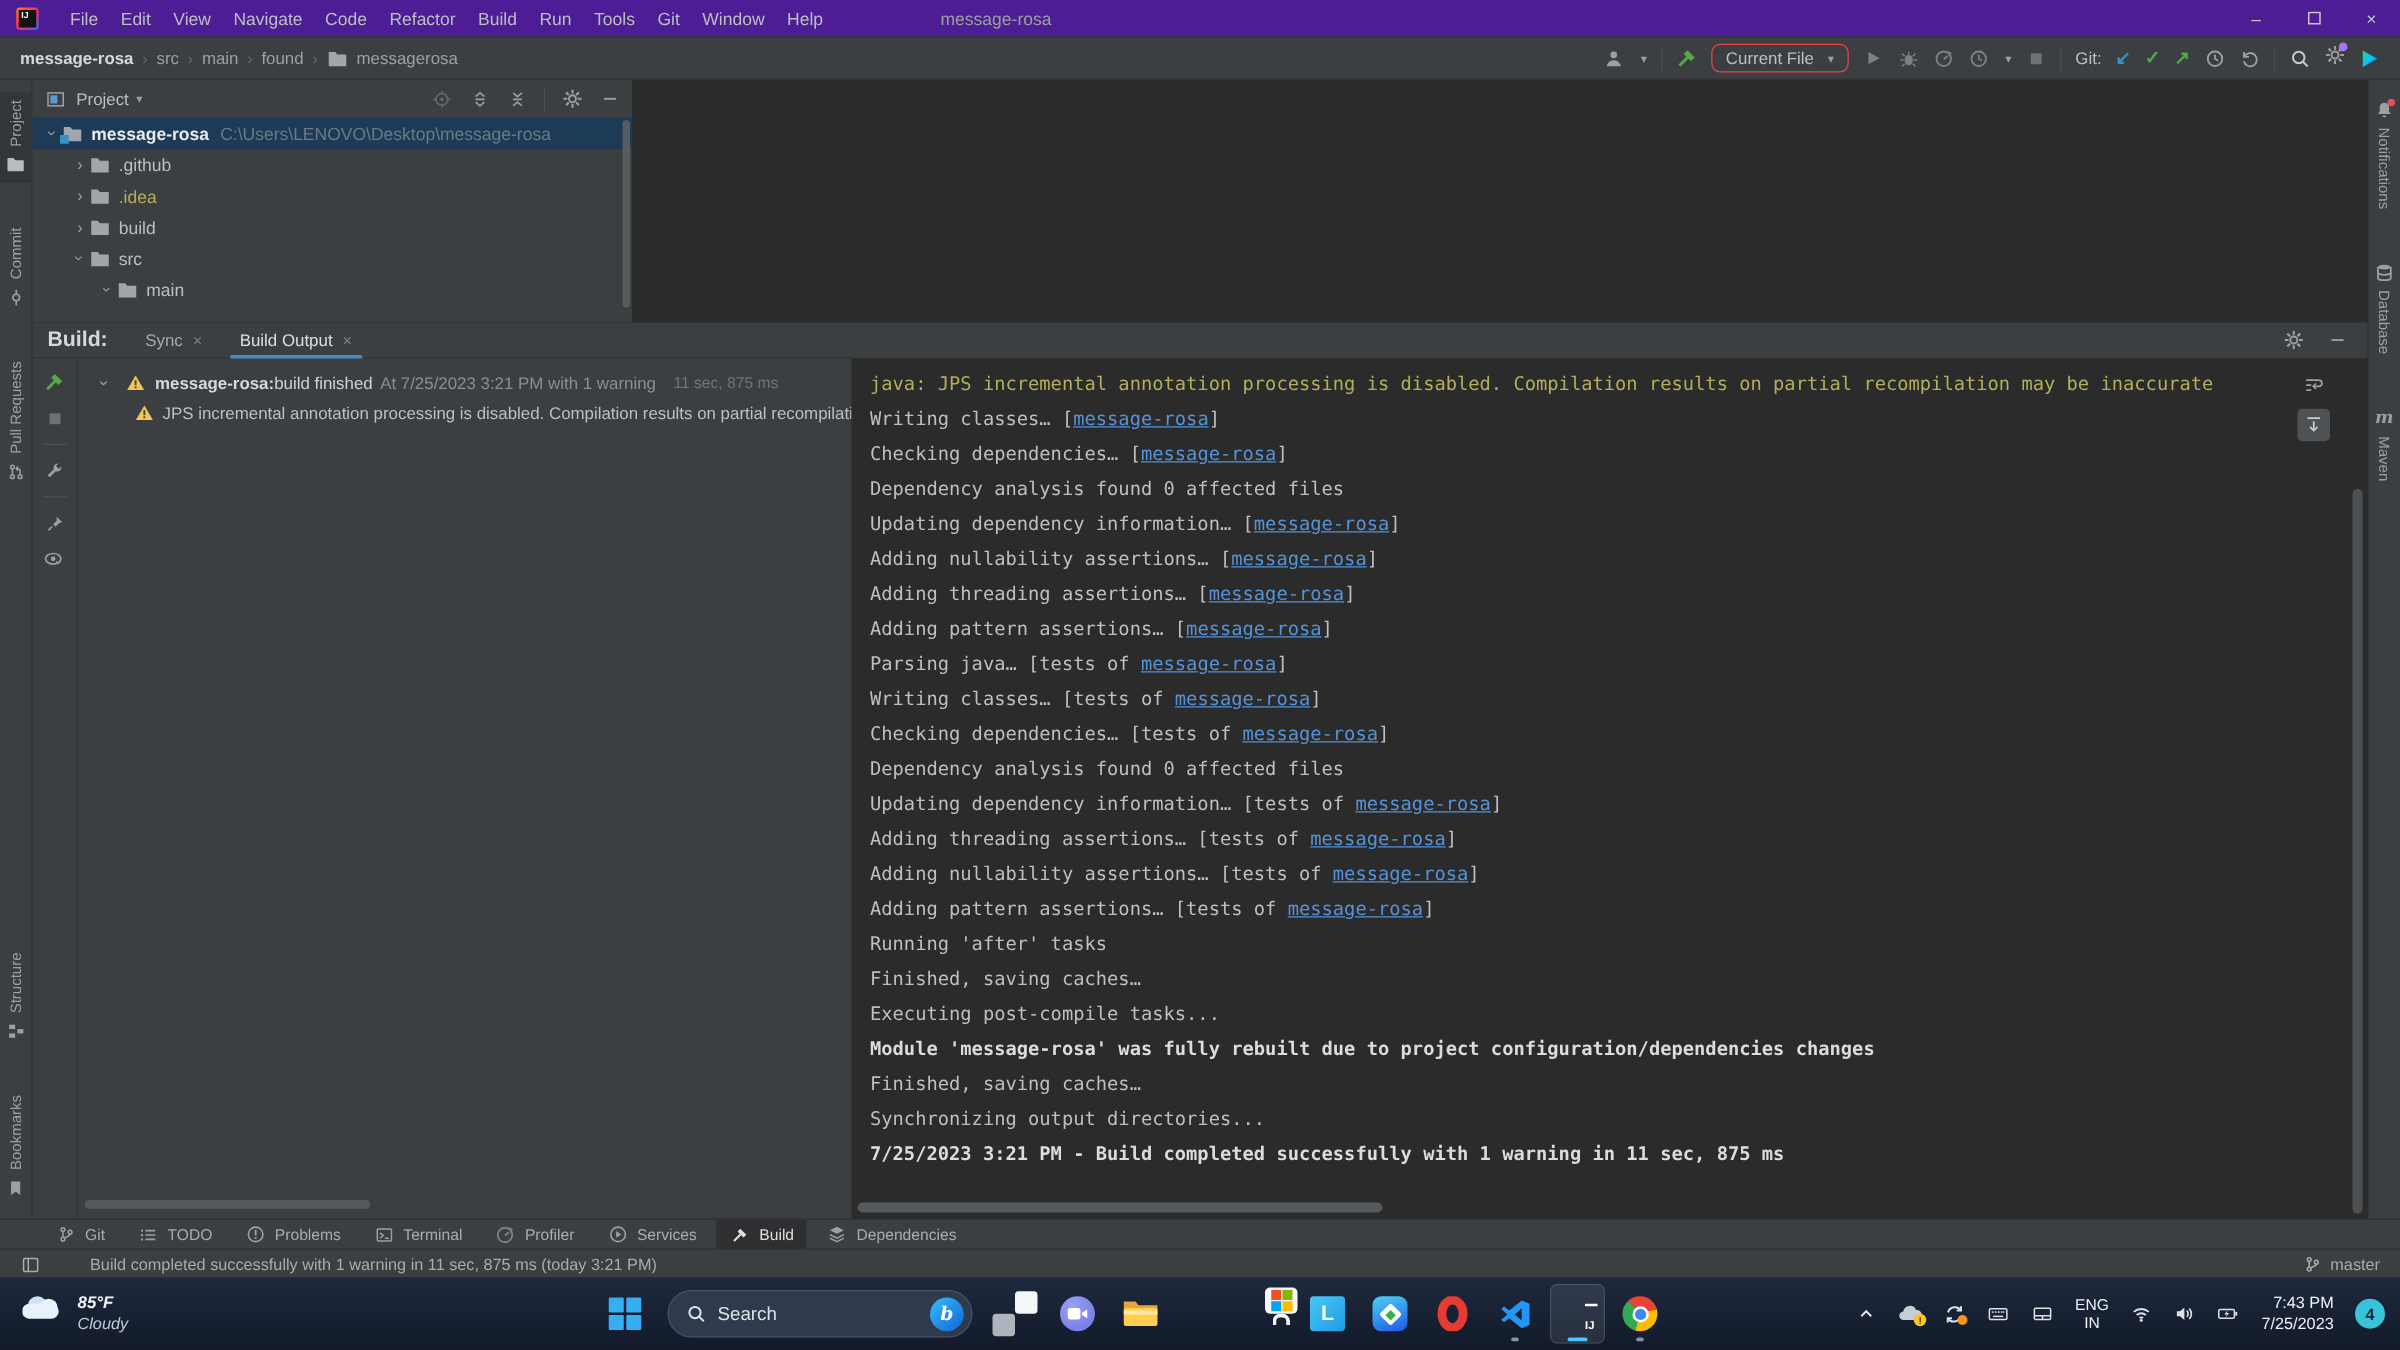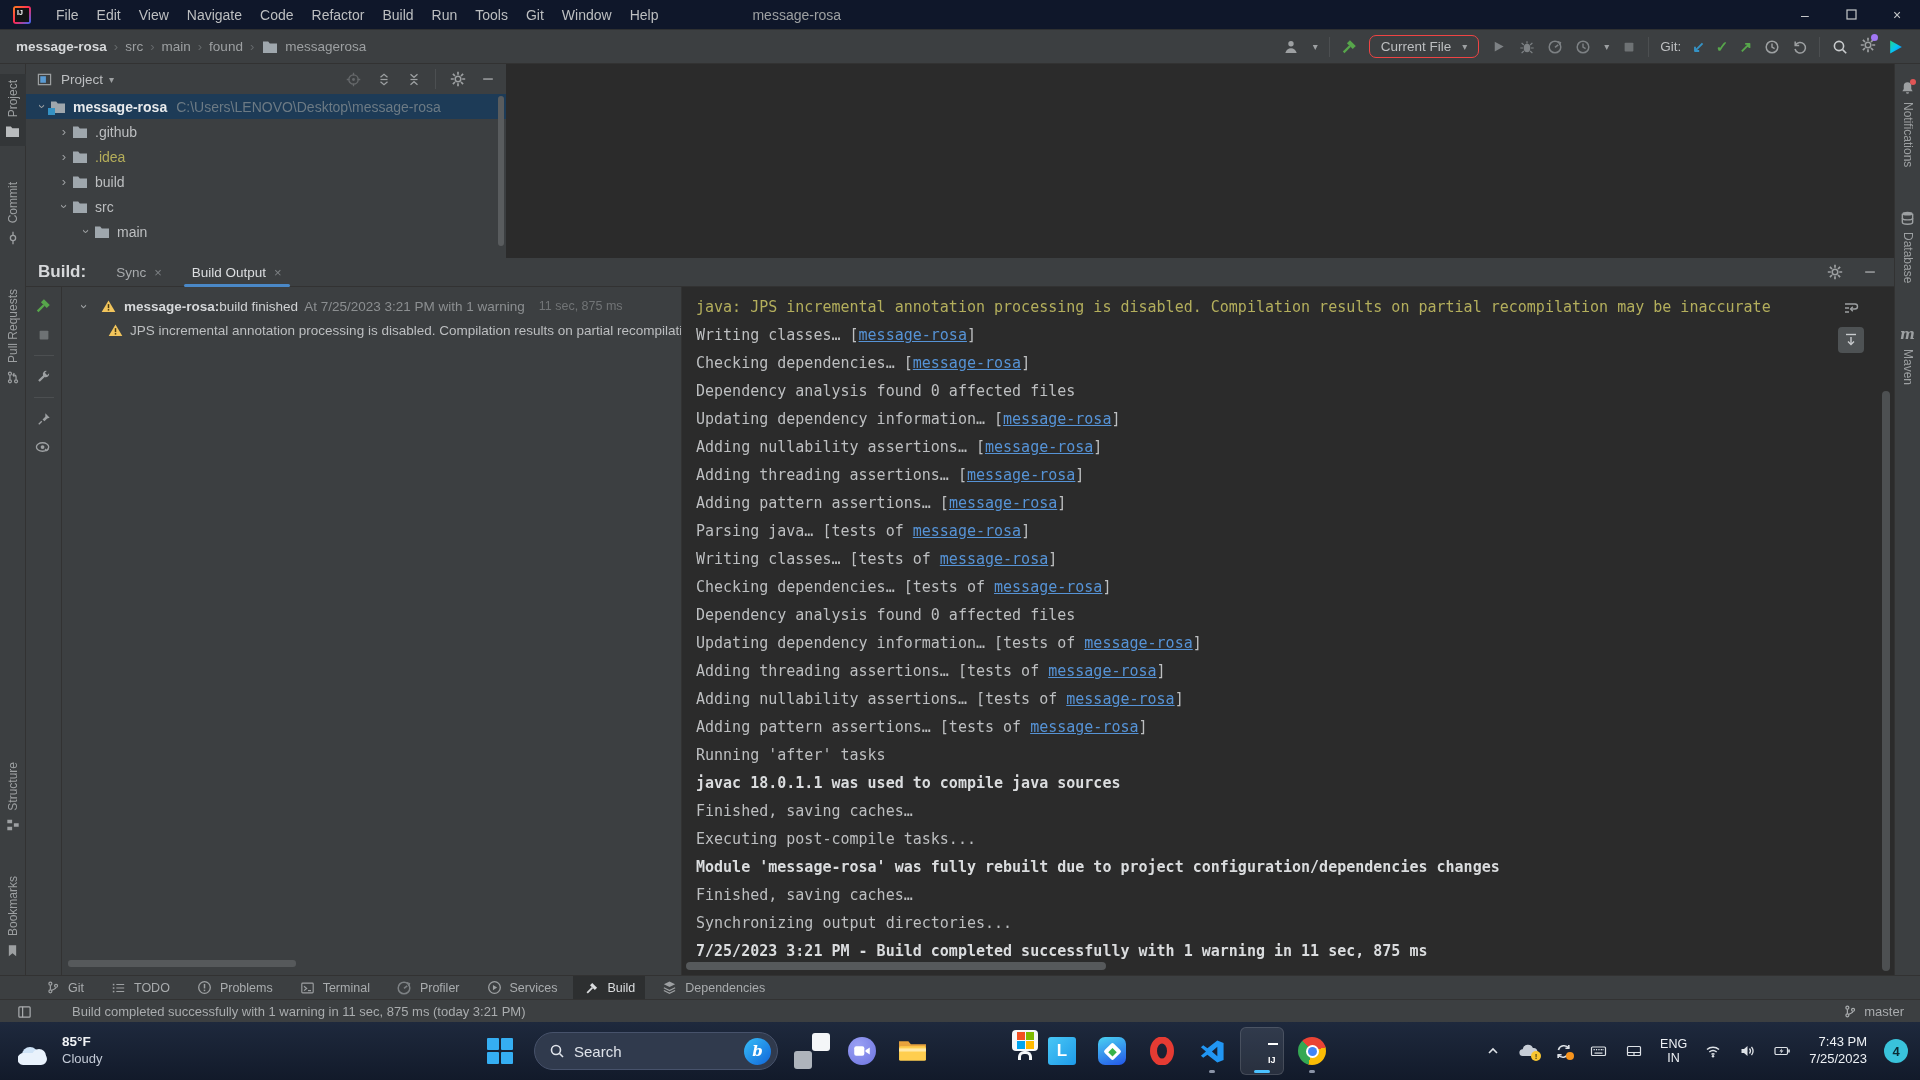--- a/index.html
+++ b/index.html
@@ -2,21 +2,21 @@
 <html><head>
 <meta charset="utf-8">
 <style>
   * { margin:0; padding:0; box-sizing:border-box; }
   html,body { width:1920px; height:1080px; overflow:hidden; background:#2b2b2b;
     font-family:"Liberation Sans", sans-serif; }
   svg { display:block; }
 
   
   #titlebar { position:absolute; left:0; top:0; width:1920px; height:30px;
-    background:#0f172a; border-bottom:1px solid #2f3132; display:flex; align-items:center; }
+    background:#4c1d95; border-bottom:1px solid #2f3132; display:flex; align-items:center; }
   #ij-logo { width:18px; height:18px; border-radius:3px; margin:0 16px 0 13px;
     background:linear-gradient(135deg,#fc801d,#fe2857 50%,#2d6bff); position:relative; }
   #ij-logo::after { content:""; position:absolute; inset:2px; background:#131314; }
   #ij-logo b { position:absolute; left:4px; top:3px; color:#fff; font-size:7px; z-index:2; font-weight:bold;}
   .menu-item { color:#bdbfc1; font-size:14px; padding:0 9px; height:30px; line-height:30px; cursor:default; }
   #win-title { color:#9da0a2; font-size:14px; margin-left:85px; }
   #win-controls { margin-left:auto; display:flex; }
   .wc { width:46px; height:30px; display:flex; align-items:center; justify-content:center; color:#c6c8ca; font-size:14px; }
 
   
@@ -111,21 +111,21 @@
 
   
   #status-bar { position:absolute; left:0; top:999px; width:1920px; height:23px; background:#3c3f41;
     border-top:1px solid #323232; display:flex; align-items:center; padding:0 16px; font-size:13px; color:#a9acae; }
   #status-msg { margin-left:39px; }
   #status-right { margin-left:auto; display:flex; align-items:center; gap:6px; }
 
   
   #taskbar { position:absolute; left:0; top:1022px; width:1920px; height:58px;
     background:linear-gradient(180deg,#1e293d,#121a2a); display:flex; align-items:center; }
-  #weather { display:flex; align-items:flex-end; gap:10px; margin-left:18px; }
+  #weather { display:flex; align-items:flex-start; gap:10px; margin-left:18px;font-style:italic; }
   #weather-texts { display:flex; flex-direction:column; line-height:1.25; }
   #weather-temp { color:#f0f2f5; font-size:13.5px; font-weight:bold; }
   #weather-cond { color:#c3cad6; font-size:13px; }
   #tb-center { position:absolute; left:478px; display:flex; align-items:center; gap:12px; height:58px; }
   #start-btn { width:27px; height:27px; display:grid; grid-template-columns:12px 12px; grid-template-rows:12px 12px; gap:2px; }
   #start-btn span { background:#35aef2; border-radius:1px; }
   #search-pill { width:244px; height:38px; border-radius:19px; background:#303a4d; border:1px solid #47526b;
     display:flex; align-items:center; padding:0 6px 0 14px; gap:9px; }
   #search-text { color:#dfe3ea; font-size:15px; flex:1; }
   #bing-icon { width:27px; height:27px; border-radius:50%; background:linear-gradient(135deg,#37bdf8,#1065d9);
@@ -628,21 +628,20 @@
           <div class="cline"><span>Adding pattern assertions… [</span><span class="seg-link">message-rosa</span><span>]</span></div>
           <div class="cline"><span>Parsing java… [tests of </span><span class="seg-link">message-rosa</span><span>]</span></div>
           <div class="cline"><span>Writing classes… [tests of </span><span class="seg-link">message-rosa</span><span>]</span></div>
           <div class="cline"><span>Checking dependencies… [tests of </span><span class="seg-link">message-rosa</span><span>]</span></div>
           <div class="cline"><span>Dependency analysis found 0 affected files</span></div>
           <div class="cline"><span>Updating dependency information… [tests of </span><span class="seg-link">message-rosa</span><span>]</span></div>
           <div class="cline"><span>Adding threading assertions… [tests of </span><span class="seg-link">message-rosa</span><span>]</span></div>
           <div class="cline"><span>Adding nullability assertions… [tests of </span><span class="seg-link">message-rosa</span><span>]</span></div>
           <div class="cline"><span>Adding pattern assertions… [tests of </span><span class="seg-link">message-rosa</span><span>]</span></div>
           <div class="cline"><span>Running 'after' tasks</span></div>
-          <div class="cline"><span class="seg-b">javac 18.0.1.1 was used to compile java sources</span></div>
           <div class="cline"><span>Finished, saving caches…</span></div>
           <div class="cline"><span>Executing post-compile tasks...</span></div>
           <div class="cline"><span class="seg-b">Module 'message-rosa' was fully rebuilt due to project configuration/dependencies changes</span></div>
           <div class="cline"><span>Finished, saving caches…</span></div>
           <div class="cline"><span>Synchronizing output directories...</span></div>
           <div class="cline"><span class="seg-b">7/25/2023 3:21 PM - Build completed successfully with 1 warning in 11 sec, 875 ms</span></div>
         </div>
       <div id="console-float">
         <span class="cf-btn">
             <svg width="16" height="16" viewBox="0 0 16 16">

